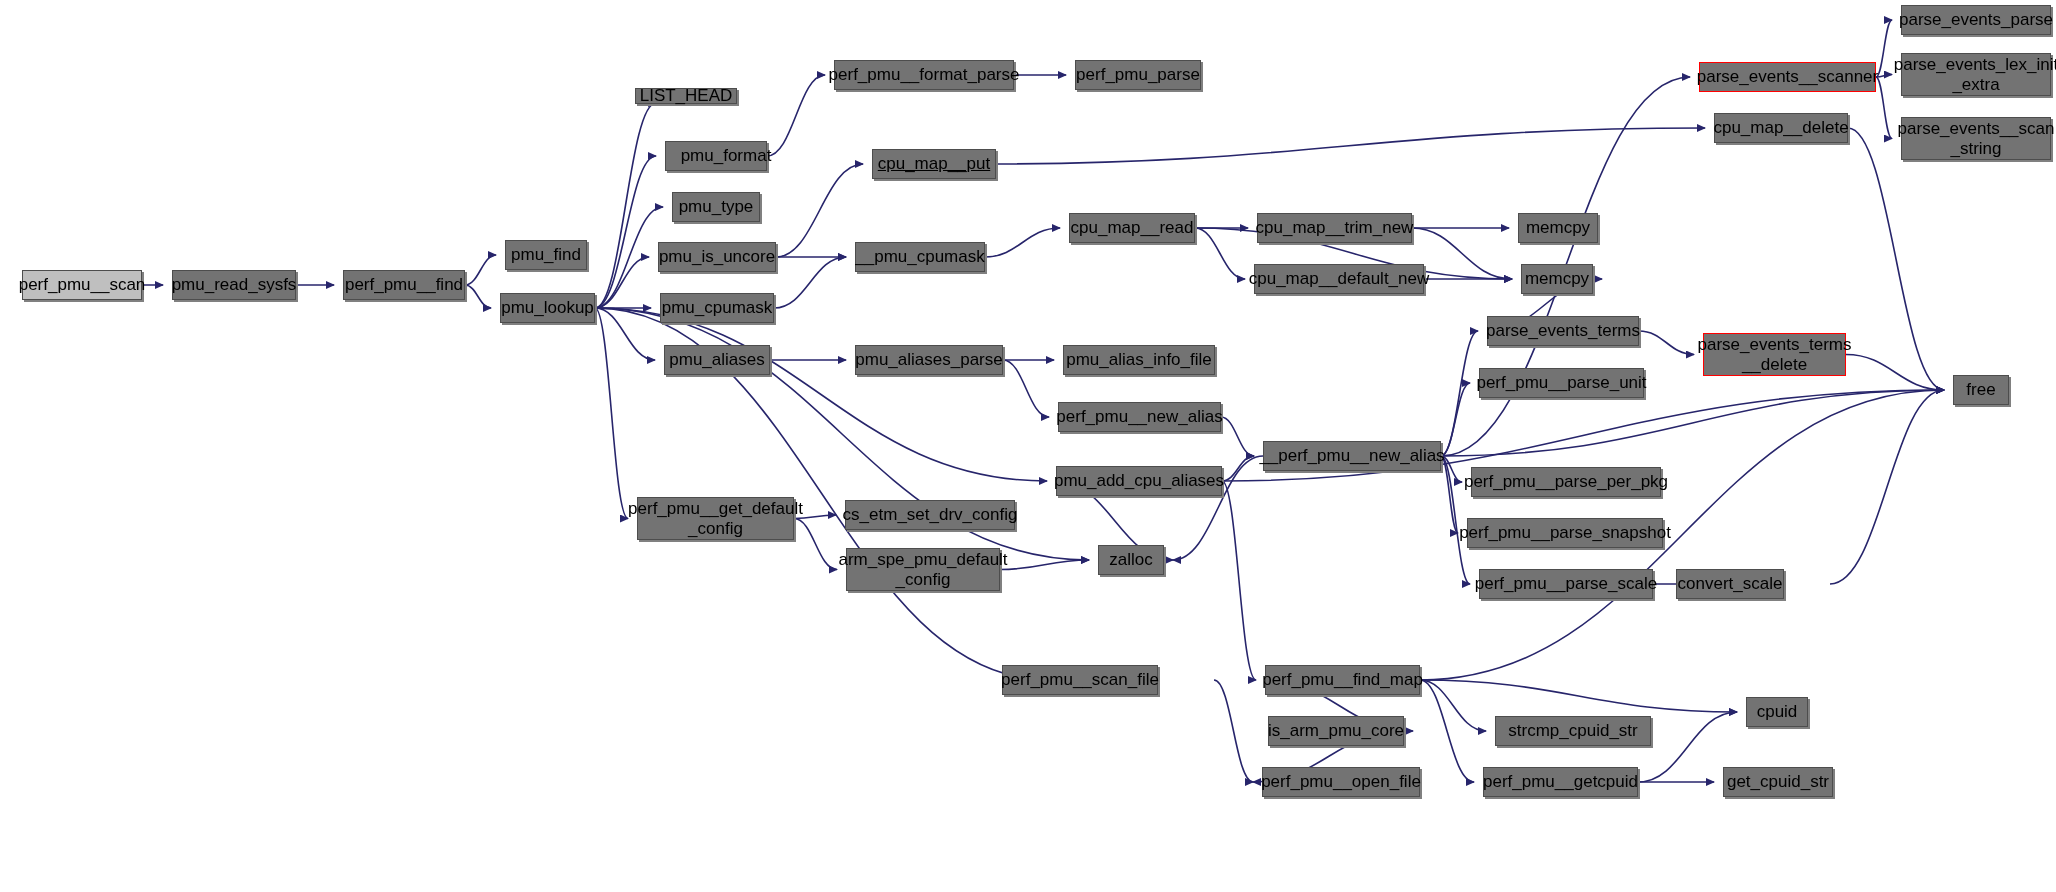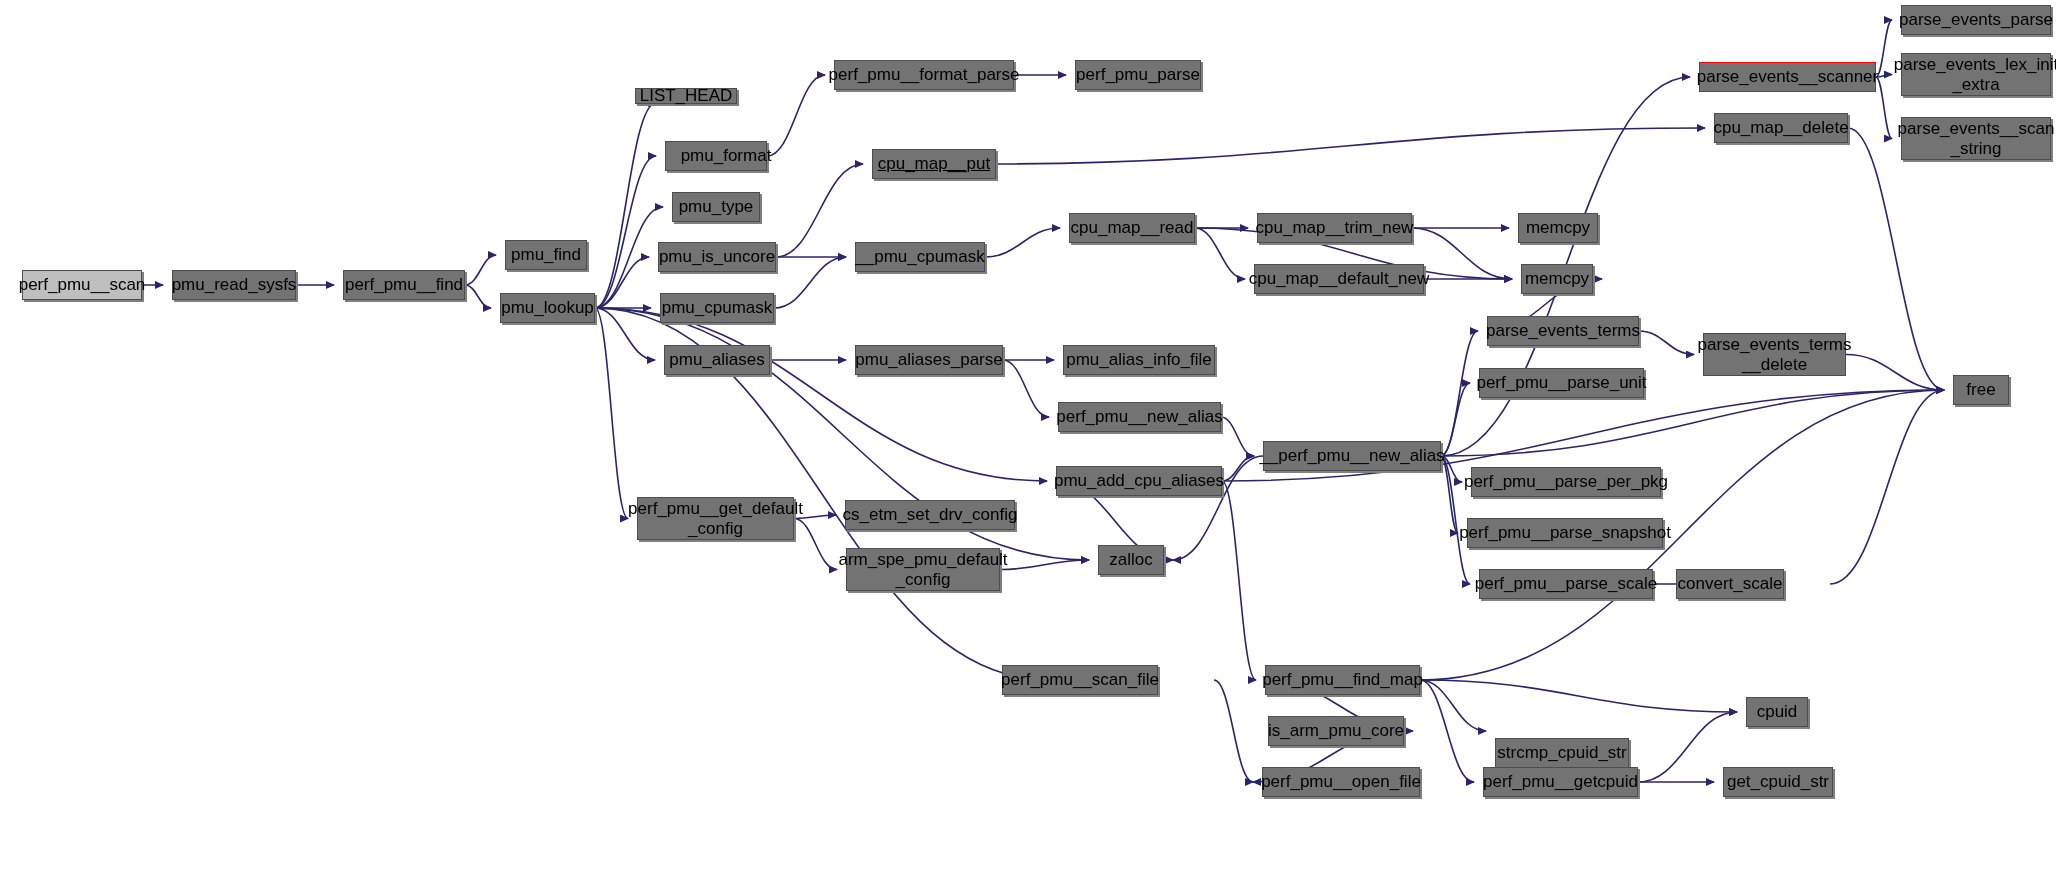--- a/index.html
+++ b/index.html
@@ -136,18 +136,18 @@
       <div class="node shadow" style="left: 1714px; top: 113px; width: 134px; height: 30px;">cpu_map__delete</div>
       <div class="node shadow" style="left: 1901px; top: 5px; width: 150px; height: 30px;">parse_events_parse</div>
       <div class="node shadow" style="left: 1901px; top: 53px; width: 150px; height: 43px;">parse_events_lex_init
 _extra</div>
       <div class="node shadow" style="left: 1901px; top: 117px; width: 150px; height: 43px;">parse_events__scan
 _string</div>
       <div class="node shadow" style="left: 1002px; top: 665px; width: 156px; height: 30px;">perf_pmu__scan_file</div>
       <div class="node shadow" style="left: 1265px; top: 665px; width: 155px; height: 30px;">perf_pmu__find_map</div>
       <div class="node shadow" style="left: 1268px; top: 716px; width: 136px; height: 30px;">is_arm_pmu_core</div>
       <div class="node shadow" style="left: 1262px; top: 767px; width: 158px; height: 30px;">perf_pmu__open_file</div>
-      <div class="node shadow" style="left: 1495px; top: 738px; width: 134px; height: 30px;">strcmp_cpuid_str</div>
+      <div class="node shadow" style="left: 1495px; top: 716px; width: 156px; height: 30px;">strcmp_cpuid_str</div>
       <div class="node shadow" style="left: 1483px; top: 767px; width: 155px; height: 30px;">perf_pmu__getcpuid</div>
       <div class="node shadow" style="left: 1746px; top: 697px; width: 62px; height: 30px;">cpuid</div>
       <div class="node shadow" style="left: 1723px; top: 767px; width: 110px; height: 30px;">get_cpuid_str</div>
     </div>
 </div>
 
 </body></html>

